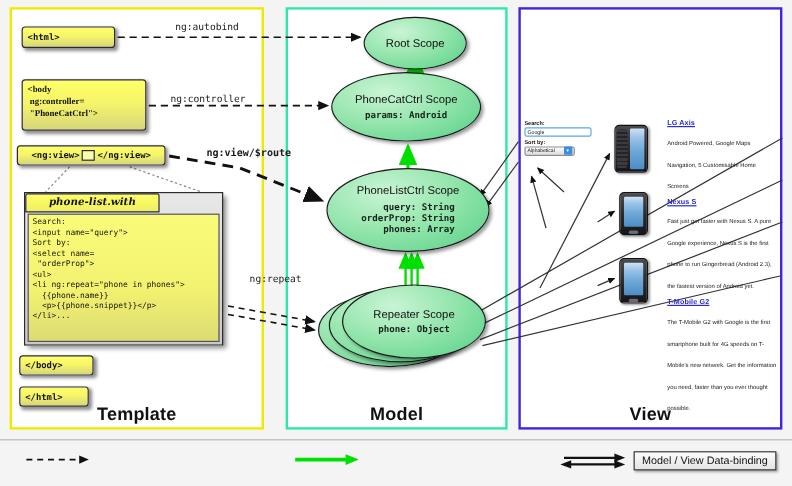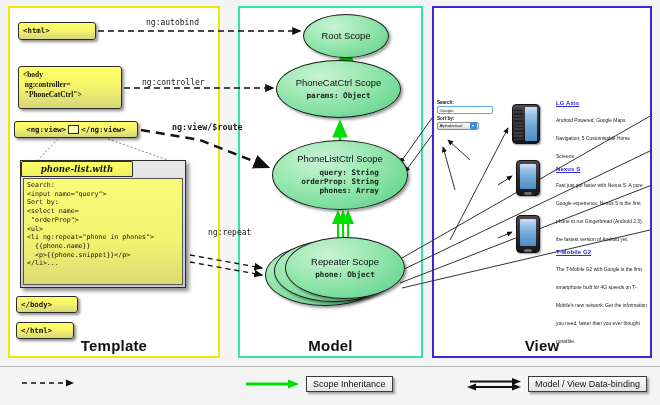--- a/index.html
+++ b/index.html
@@ -252,21 +252,21 @@
   <div class="ybox" id="box-htmlclose">&lt;/html&gt;</div>
 
   <div class="scope" id="scope-root">
     <div class="sname">Root
 Scope</div>
   </div>
 
   <div class="scope" id="scope-catctrl">
     <div class="sname">PhoneCatCtrl
 Scope</div>
-    <div class="sprops">params: Object</div>
+    <div class="sprops">params: Android</div>
   </div>
 
   <div class="scope" id="scope-listctrl">
     <div class="sname">PhoneListCtrl
 Scope</div>
     <div class="sprops">query: String
 orderProp: String
 phones: Array</div>
   </div>
 
@@ -326,21 +326,20 @@
         <path d="M2,7 L46,7" stroke="#111" stroke-width="1.6" fill="none" stroke-dasharray="5,4"></path>
         <path d="M46,3.5 L54,7 L46,10.5 z" fill="#111"></path>
       </svg>
     </div>
 
     <div class="lg-item" id="lg-inherit">
       <svg class="lg-gfx" viewBox="0 0 56 14">
         <path d="M2,7 L46,7" stroke="#00e000" stroke-width="3" fill="none"></path>
         <path d="M44,2.5 L55,7 L44,11.5 z" fill="#00e000"></path>
       </svg>
-      <div class="lg-box">Scope Inheritance</div>
     </div>
 
     <div class="lg-item" id="lg-binding">
       <svg class="lg-gfx" viewBox="0 0 56 14">
         <path d="M4,4.5 L48,4.5" stroke="#111" stroke-width="1.8" fill="none"></path>
         <path d="M46,1 L55,4.5 L46,8 z" fill="#111"></path>
         <path d="M8,10 L52,10" stroke="#111" stroke-width="1.8" fill="none"></path>
         <path d="M10,6.5 L1,10 L10,13.5 z" fill="#111"></path>
         <path d="M46,6.5 L55,10 L46,13.5 z" fill="#111"></path>
       </svg>

